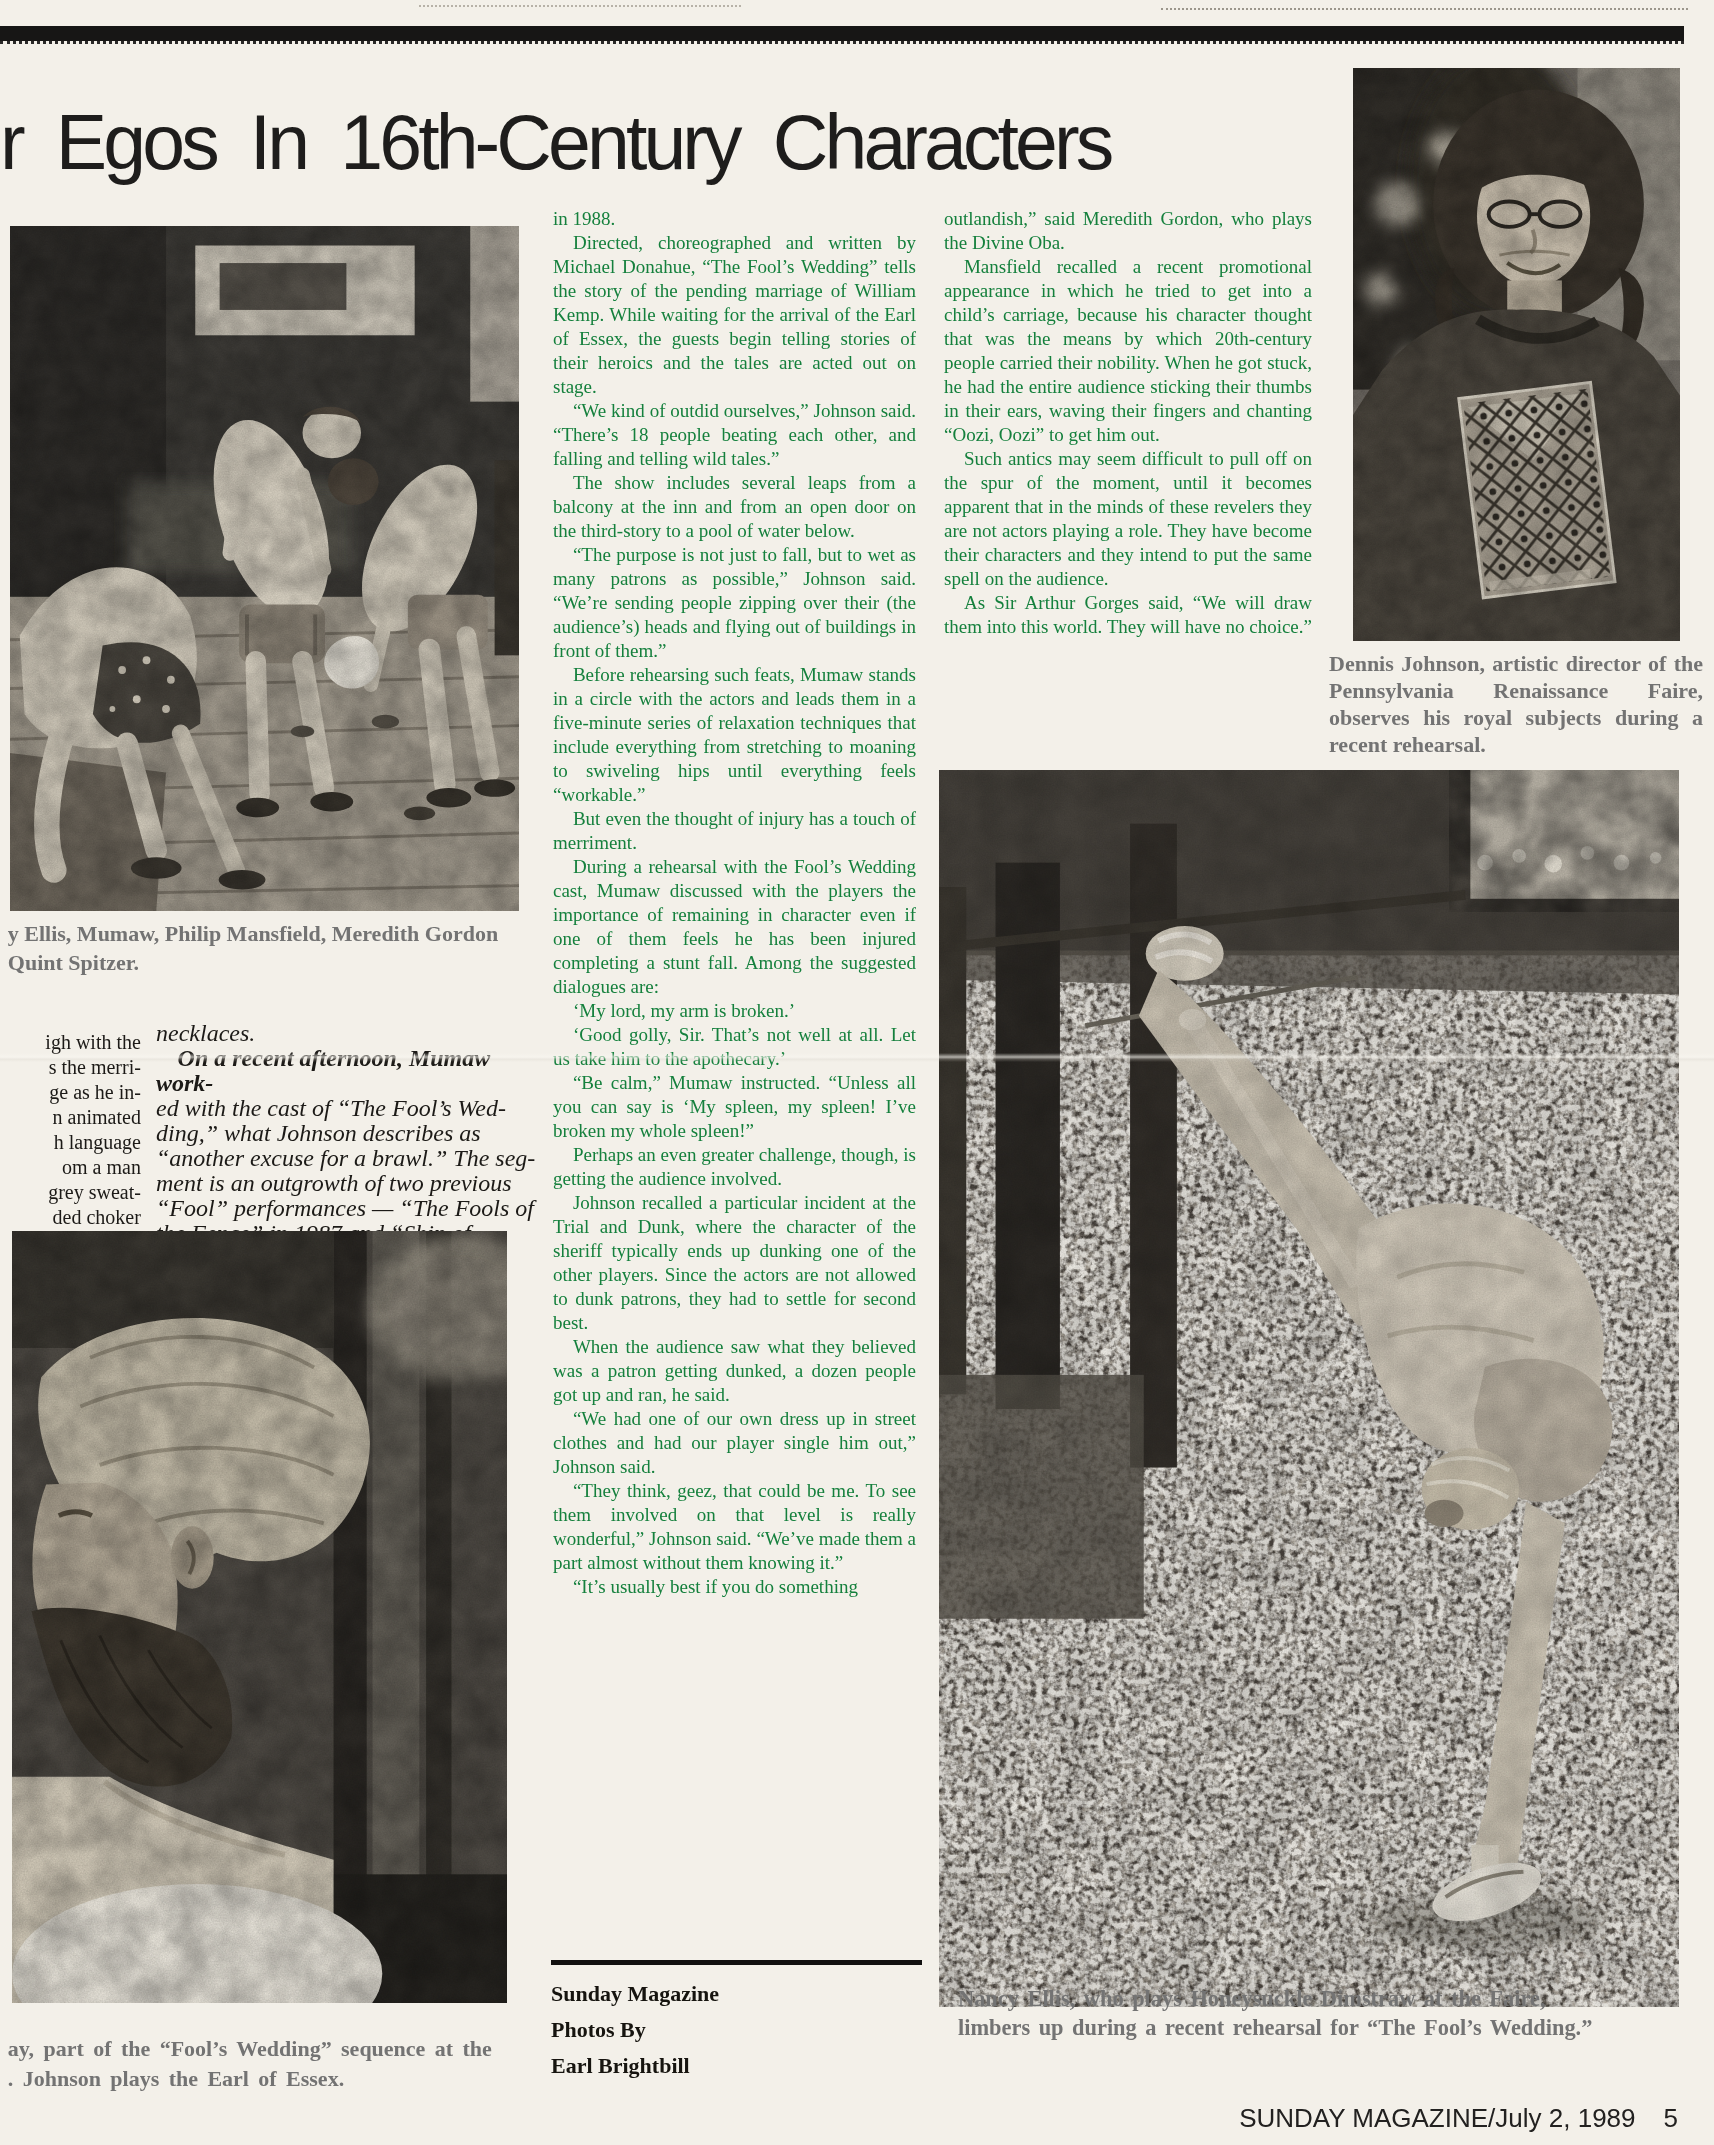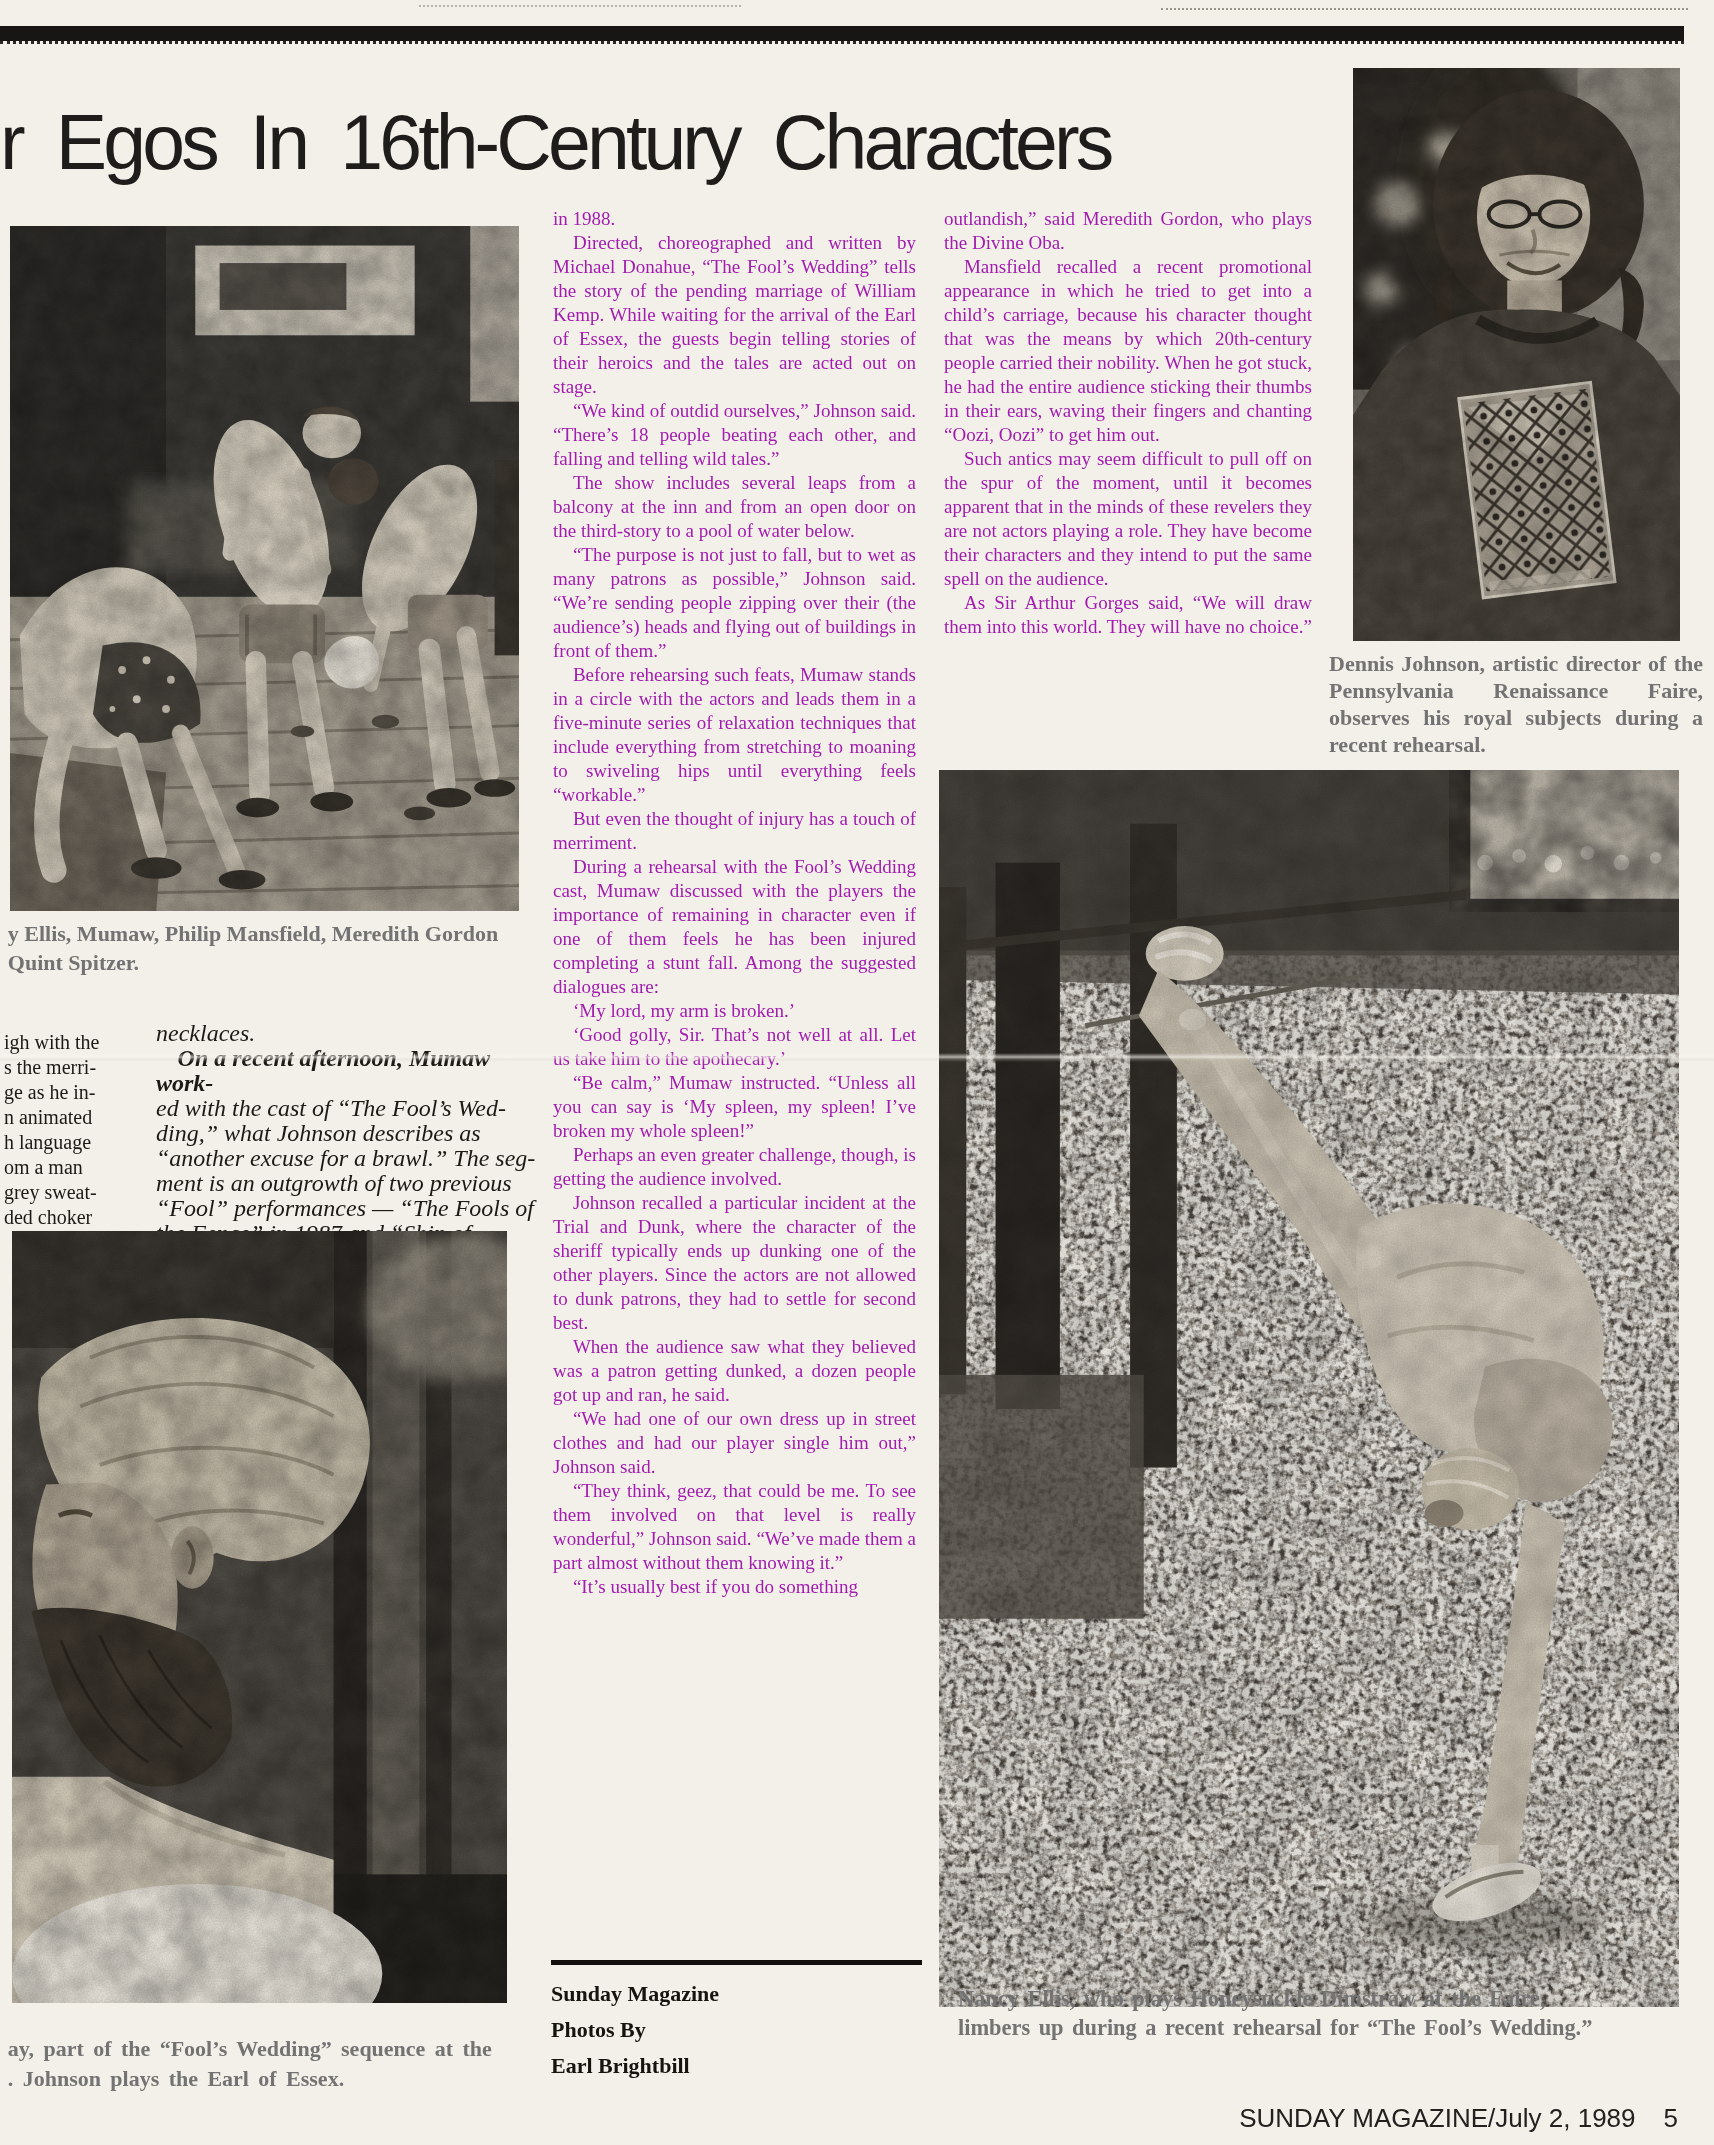--- a/index.html
+++ b/index.html
@@ -26,25 +26,25 @@
   .photo2 { left:1353px; top:68px; width:327px; height:573px; }
   .photo3 { left:11.7px; top:1231px; width:495px; height:772px; }
   .photo4 { left:939px; top:770px; width:740px; height:1237px; }
 
   .cap { position:absolute; font-weight:700; color:#737373; }
   .cap1 { left:7.8px; top:919px; width:534px; font-size:22px; line-height:29px; }
   .cap3 { left:7.8px; top:2034px; width:546px; font-size:22px; line-height:30px; word-spacing:3.9px; }
   .capdennis { left:1329px; top:650px; width:374px; font-size:22px; line-height:27px; text-align:justify; }
   .capnancy { left:958px; top:1984px; width:649px; font-size:22.4px; line-height:29px; word-spacing:2.9px; }
 
-  .fragcol { position:absolute; left:3.9px; top:1030px; width:137px; font-size:20px; line-height:25px; color:#1c1a17; }
+  .fragcol { position:absolute; left:3.9px; top:1030px; width:137px; font-size:20px; line-height:25px; color:#1c1a17;text-align:right; }
   .subcol  { position:absolute; left:156px; top:1021px; width:382px; font-size:24px; line-height:25px; color:#1c1a17;font-style:italic; }
   .subcol div:nth-child(2) { text-indent:0.9em; font-weight:700; }
 
-  .col { position:absolute; font-size:19px; line-height:24px; text-align:justify; overflow:hidden; color:#a21caf; }
+  .col { position:absolute; font-size:19px; line-height:24px; text-align:justify; overflow:hidden; color:#15803d; }
   .col p { margin:0; }
   .col p + p { text-indent:1.05em; }
   .col2 { left:553px; top:207px; width:363px; height:1750px; }
   .col3 { left:944px; top:207px; width:368px; height:566px; }
 
   .credit-divider { position:absolute; left:551px; top:1960px; width:371px; height:4.9px; background:#121110; }
   .credit { position:absolute; left:551px; top:1976px; width:371px; text-align:left; font-weight:700; font-size:22px; line-height:36px; color:#16140f; }
 
   .footer { position:absolute; left:1161px; top:2103px; width:517px; display:flex; justify-content:flex-end; align-items:baseline; gap:28px; font-family:"Liberation Sans", sans-serif; font-size:26px; color:#222120; }
 

